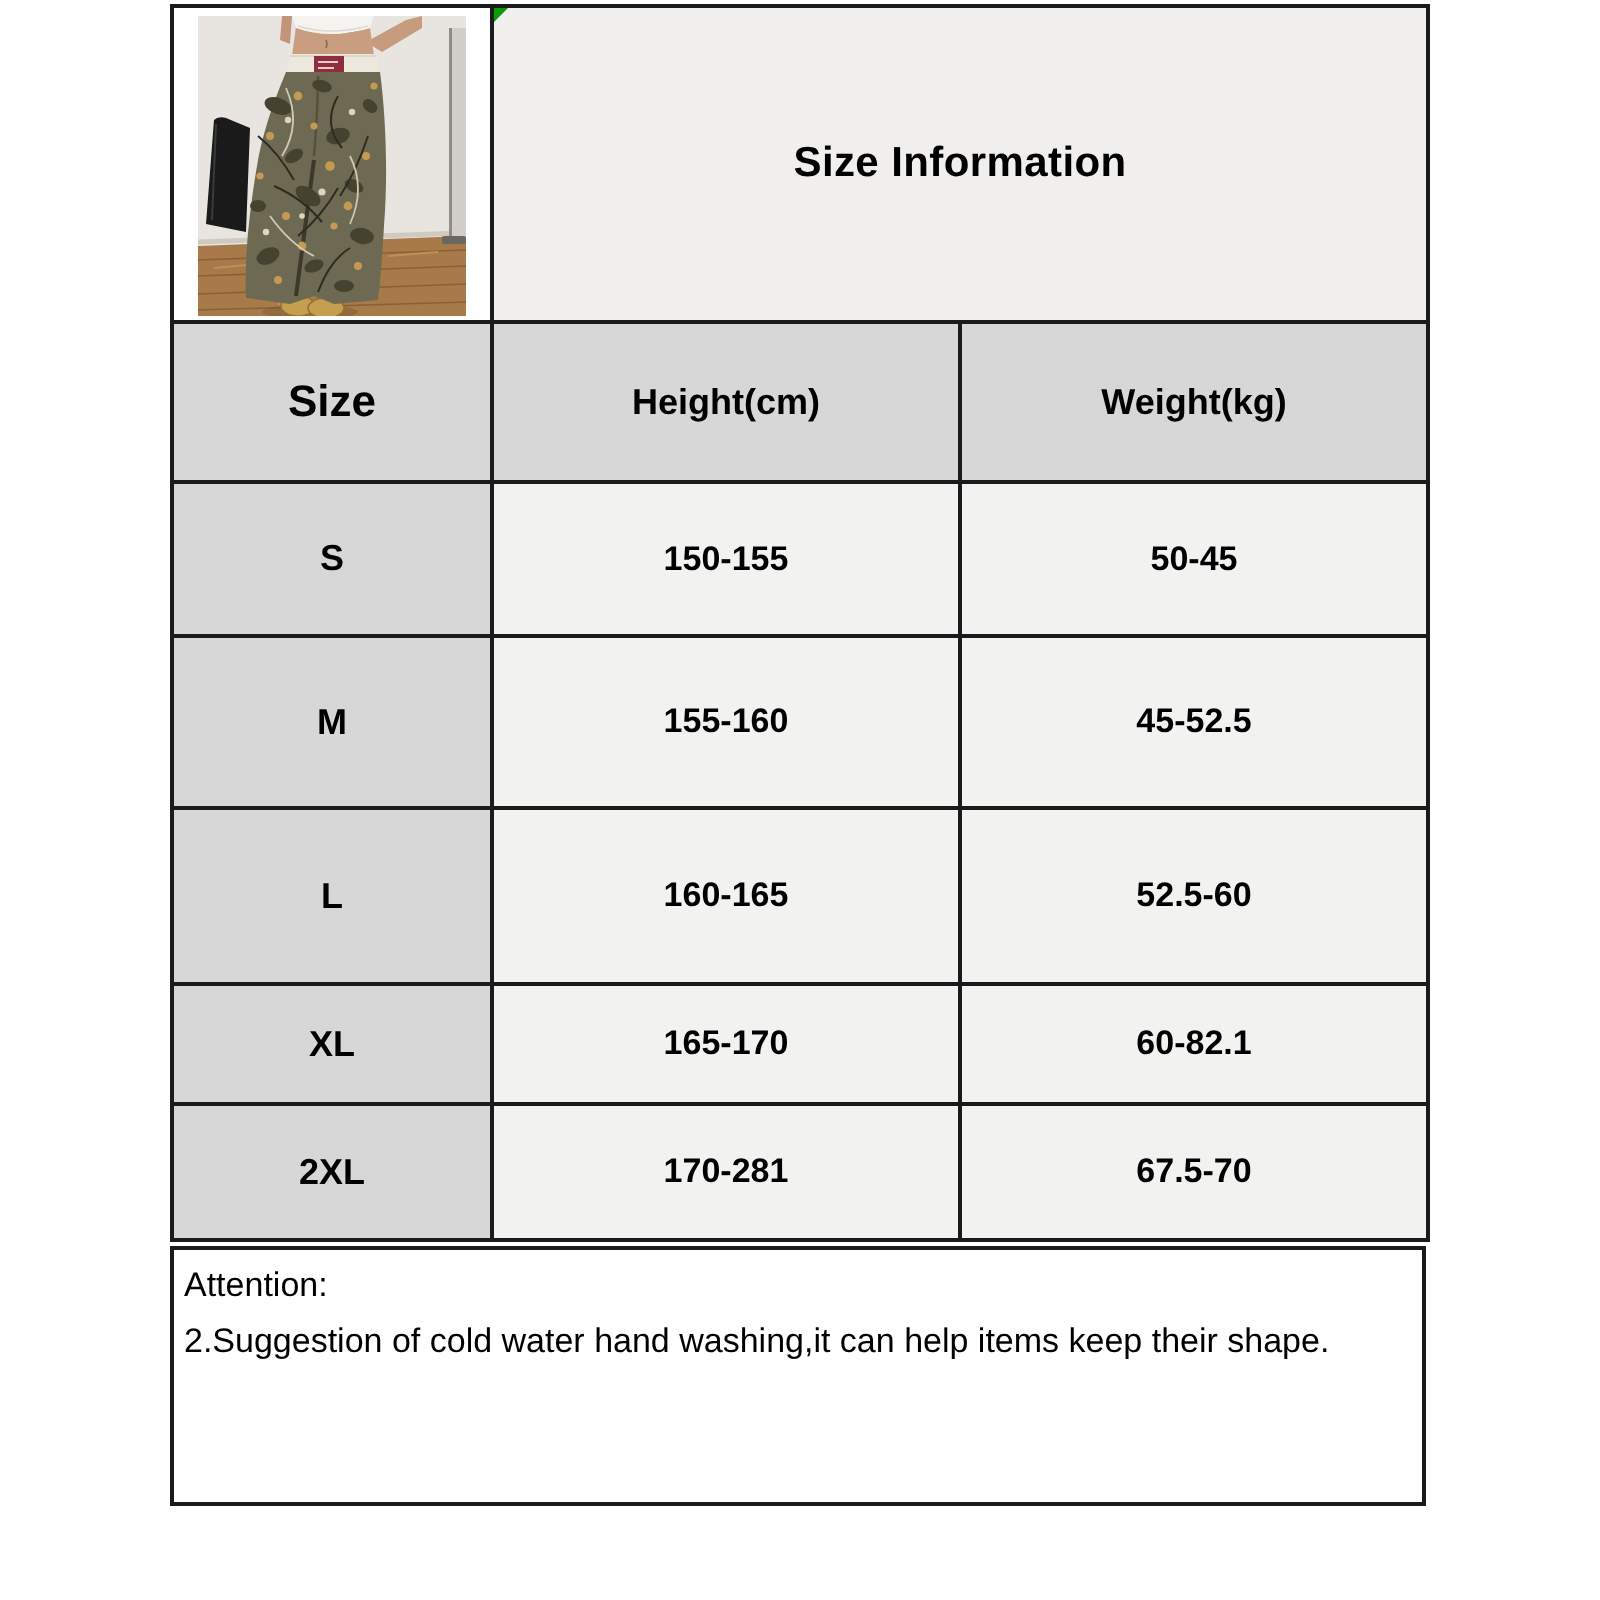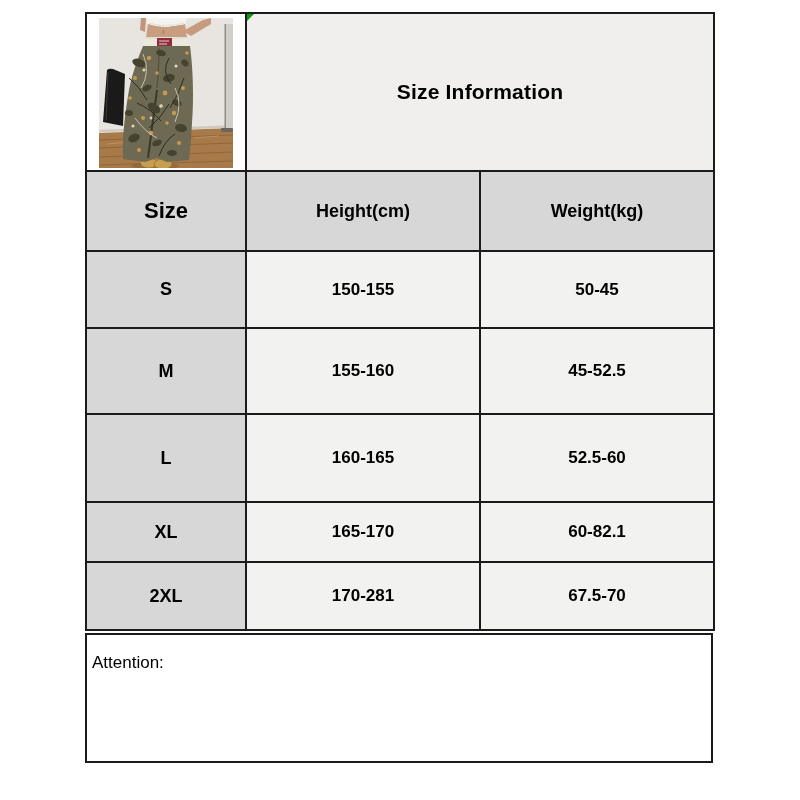--- a/index.html
+++ b/index.html
@@ -6,21 +6,21 @@
     --border:#1b1b1b;
     --header-bg:#d7d7d7;
     --cell-bg:#f2f2f0;
     --title-bg:#f0efed;
     --marker-green:#0a9a0a;
     --text:#000000;
   }
   *{margin:0;padding:0;box-sizing:border-box;}
   html,body{width:800px;height:800px;background:#ffffff;overflow:hidden;}
   body{font-family:"Liberation Sans", sans-serif;color:var(--text);}
-  .sheet{position:absolute;left:85px;top:12px;width:628px;}
+  .sheet{position:absolute;left:85px;top:2px;width:628px;}
   table.size-table{border-collapse:collapse;table-layout:fixed;width:628px;}
   table.size-table td,table.size-table th{
     border:2px solid var(--border);
     text-align:center;vertical-align:middle;
     overflow:hidden;
   }
   .col-size{width:160px;}
   .col-height{width:234px;}
   .col-weight{width:234px;}
   .row-photo{height:158px;}
@@ -38,21 +38,21 @@
     border-top:10px solid var(--marker-green);
     border-right:10px solid transparent;
   }
   .hdr{background:var(--header-bg);font-weight:700;}
   .hdr-size{font-size:22px;}
   .hdr-col{font-size:18px;}
   .size-label{background:var(--header-bg);font-weight:700;font-size:18px;}
   .val{background:var(--cell-bg);font-weight:700;font-size:17px;}
   .attention-box{
     margin-top:2px;border:2px solid var(--border);background:#ffffff;
-    height:130px;padding:14px 5px;font-size:17px;line-height:28px;
+    height:130px;padding:4px 5px;font-size:17px;line-height:28px;
   }
   .photo-wrap{width:134px;height:150px;margin:1px auto 0 auto;}
   svg{display:block;}
 </style>
 </head>
 <body>
 
 <div class="sheet">
 
   <table class="size-table">
@@ -212,15 +212,16 @@
     <tr class="row-2xl">
       <td class="size-label">2XL</td>
       <td class="val">170-281</td>
       <td class="val">67.5-70</td>
     </tr>
   </tbody>
     </table>
 
   <div class="attention-box">
     <div>Attention:</div>
+    <div>2.Suggestion of cold water hand washing,it can help items keep their shape.</div>
   </div>
 
 </div>
 
 </body></html>

